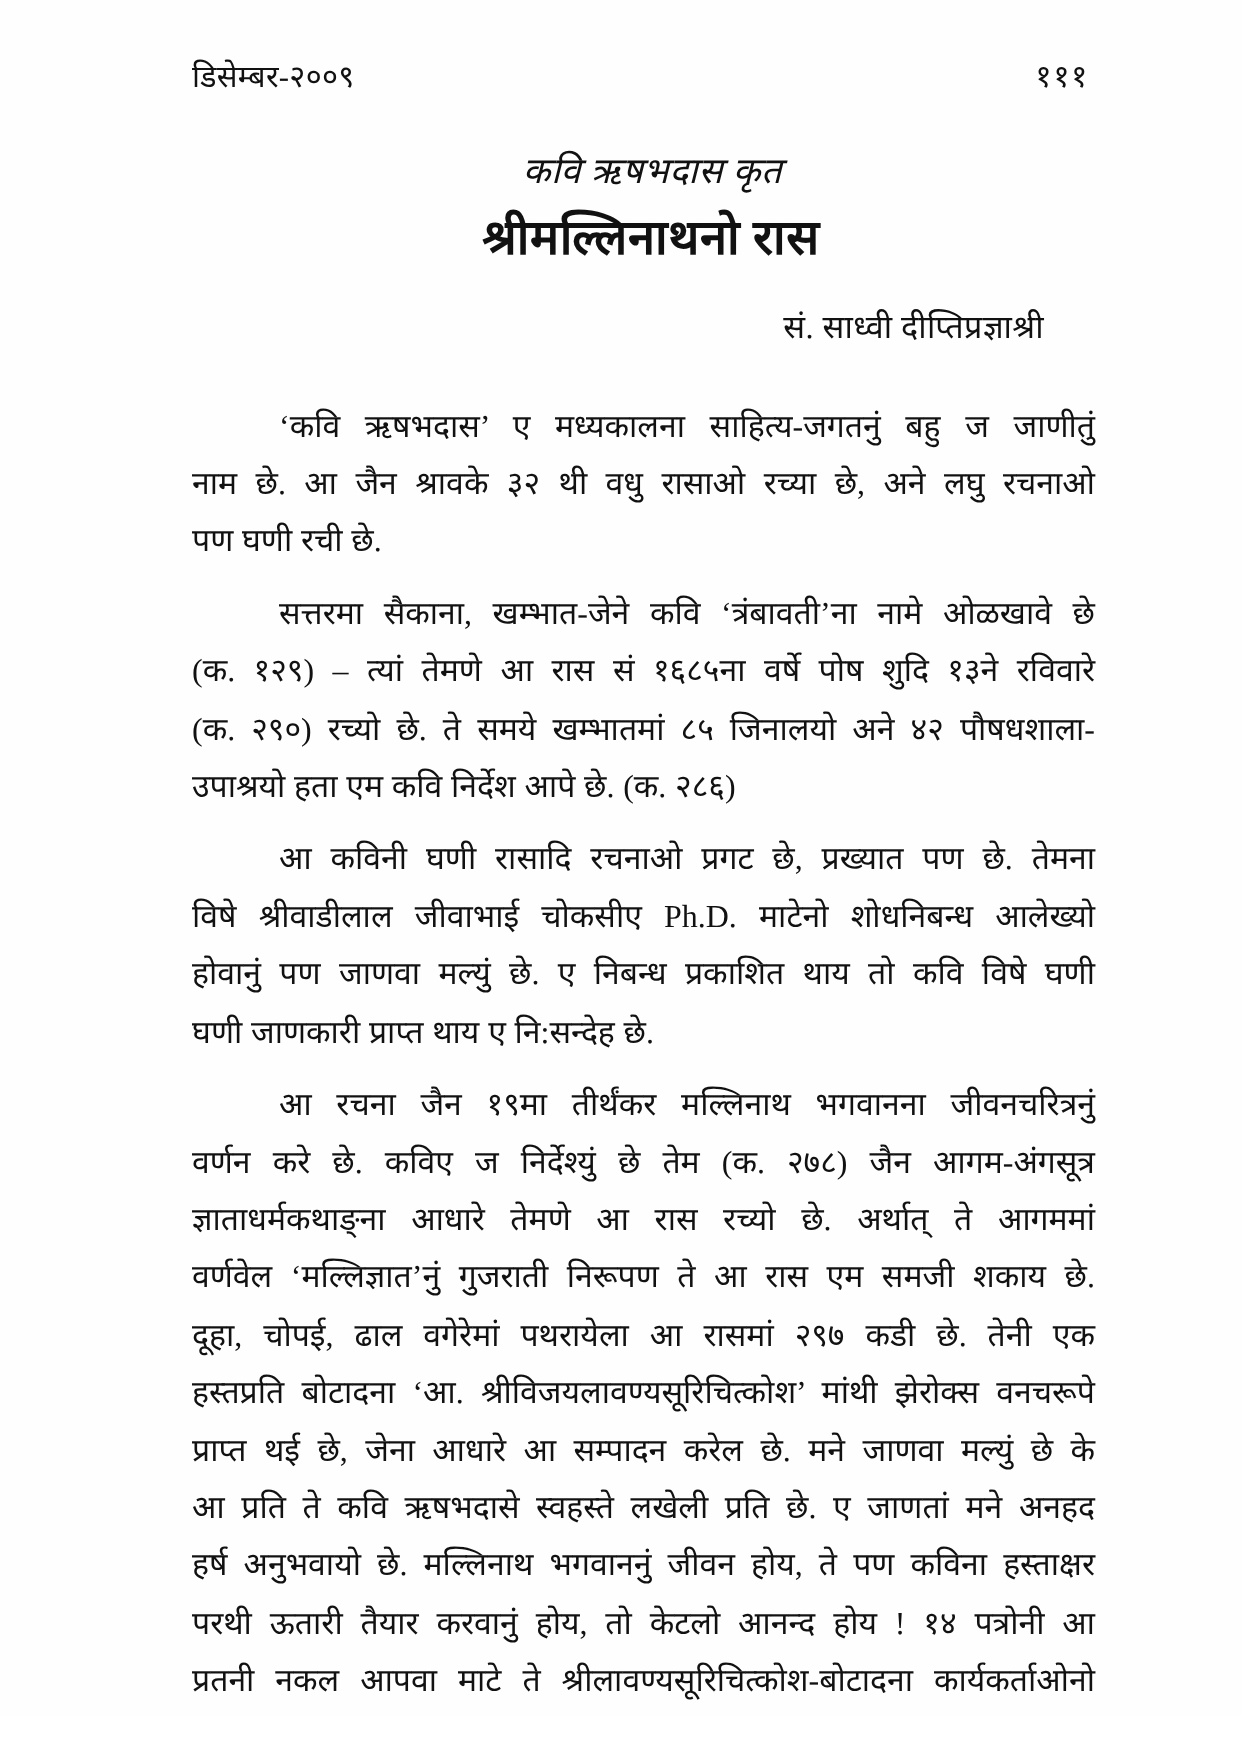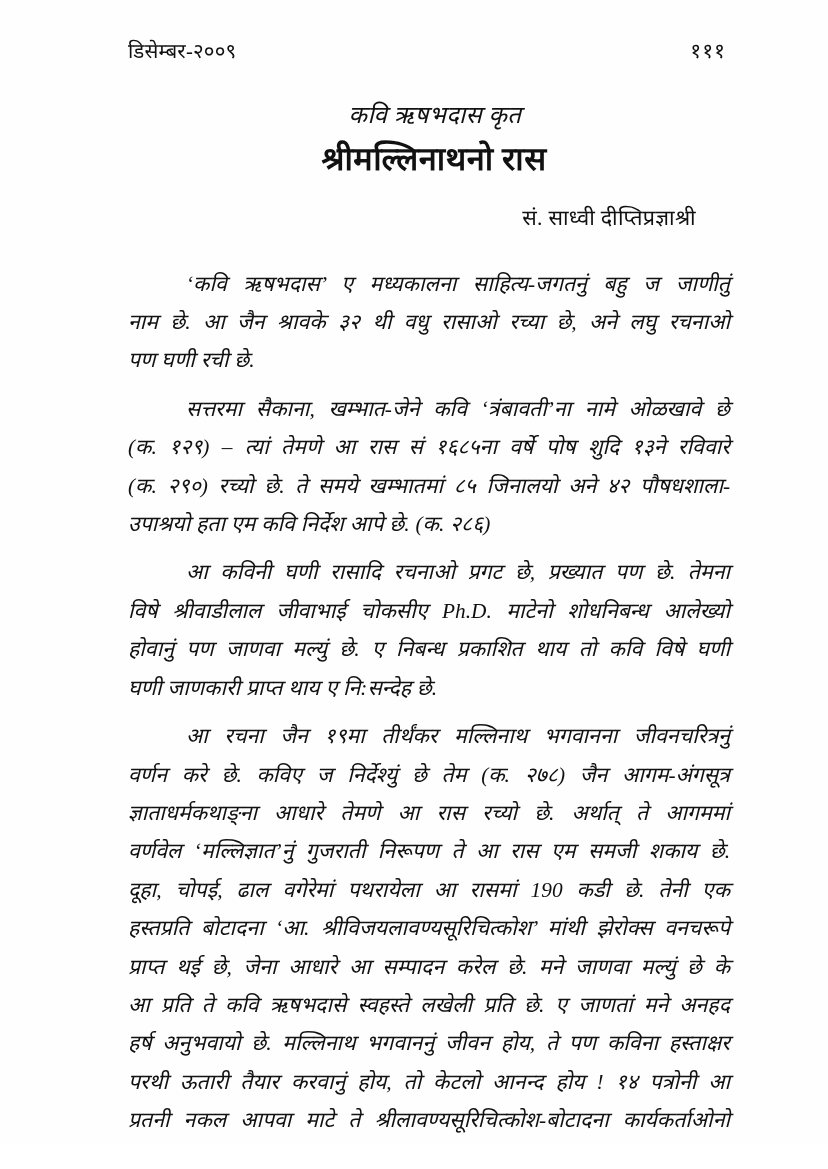--- a/index.html
+++ b/index.html
@@ -83,21 +83,20 @@
     margin: 0 0 10px 0;
     word-spacing: .5px;
   }
   .para .indent {
     display: inline-block;
     width: 58px;
   }
   
   .para > .line {
     display: block;
-    font-style: italic;
   }
   .para > .line.justified {
     text-align: justify;
     text-align-last: justify;
   }
   .para > .line.last {
     text-align: left;
     text-align-last: left;
   }
 </style>
@@ -134,21 +133,21 @@
         <span class="line justified"><span class="indent"></span>आ कविनी घणी रासादि रचनाओ प्रगट छे, प्रख्यात पण छे. तेमना</span>
         <span class="line justified">विषे श्रीवाडीलाल जीवाभाई चोकसीए Ph.D. माटेनो शोधनिबन्ध आलेख्यो</span>
         <span class="line justified">होवानुं पण जाणवा मल्युं छे. ए निबन्ध प्रकाशित थाय तो कवि विषे घणी</span>
         <span class="line last">घणी जाणकारी प्राप्त थाय ए नि:सन्देह छे.</span>
       </p>
       <p class="para" id="para-4">
         <span class="line justified"><span class="indent"></span>आ रचना जैन १९मा तीर्थंकर मल्लिनाथ भगवानना जीवनचरित्रनुं</span>
         <span class="line justified">वर्णन करे छे. कविए ज निर्देश्युं छे तेम (क. २७८) जैन आगम-अंगसूत्र</span>
         <span class="line justified">ज्ञाताधर्मकथाङ्ना आधारे तेमणे आ रास रच्यो छे. अर्थात् ते आगममां</span>
         <span class="line justified">वर्णवेल ‘मल्लिज्ञात’नुं गुजराती निरूपण ते आ रास एम समजी शकाय छे.</span>
-        <span class="line justified">दूहा, चोपई, ढाल वगेरेमां पथरायेला आ रासमां 190 कडी छे. तेनी एक</span>
+        <span class="line justified">दूहा, चोपई, ढाल वगेरेमां पथरायेला आ रासमां २९७ कडी छे. तेनी एक</span>
         <span class="line justified">हस्तप्रति बोटादना ‘आ. श्रीविजयलावण्यसूरिचित्कोश’ मांथी झेरोक्स वनचरूपे</span>
         <span class="line justified">प्राप्त थई छे, जेना आधारे आ सम्पादन करेल छे. मने जाणवा मल्युं छे के</span>
         <span class="line justified">आ प्रति ते कवि ऋषभदासे स्वहस्ते लखेली प्रति छे. ए जाणतां मने अनहद</span>
         <span class="line justified">हर्ष अनुभवायो छे. मल्लिनाथ भगवाननुं जीवन होय, ते पण कविना हस्ताक्षर</span>
         <span class="line justified">परथी ऊतारी तैयार करवानुं होय, तो केटलो आनन्द होय ! १४ पत्रोनी आ</span>
         <span class="line justified">प्रतनी नकल आपवा माटे ते श्रीलावण्यसूरिचित्कोश-बोटादना कार्यकर्ताओनो</span>
       </p>
     </div>
 
 </div>

